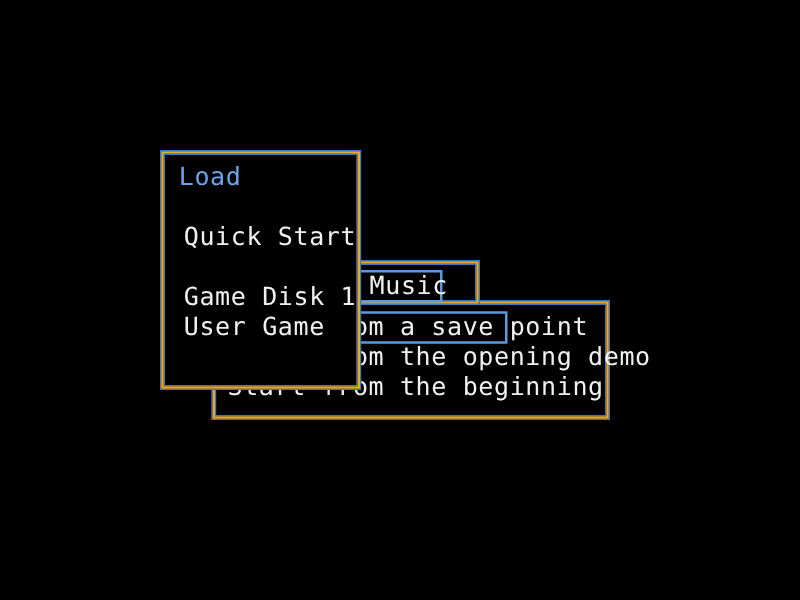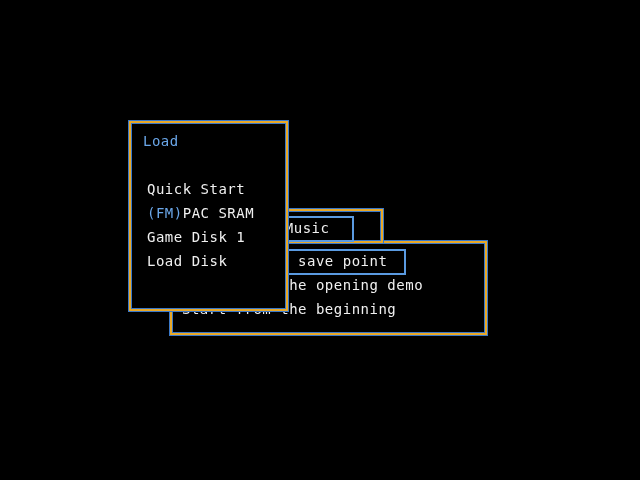--- a/index.html
+++ b/index.html
@@ -1,18 +1,18 @@
 <!DOCTYPE html>
 <html><head>
 <meta charset="utf-8">
 <style>
   html,body{margin:0;padding:0;background:#000;}
   body{width:640px;height:480px;position:relative;overflow:hidden;font-family:"DejaVu Sans Mono","Liberation Mono",monospace;}
   .win{position:absolute;background:#000;border:2px solid #e8a828;box-shadow:inset 0 0 0 1px #3a78c8, 0 0 0 1px #3a78c8;}
-  .txt{position:absolute;color:#f0f0f0;font-size:14px;line-height:24px;white-space:pre;letter-spacing:0.5px;text-align:right;}
+  .txt{position:absolute;color:#f0f0f0;font-size:20px;line-height:24px;white-space:pre;letter-spacing:0.5px;text-align:right;}
   .sel{position:absolute;border:2px solid #5a9ae0;}
   .title{color:#6aa6e8;}
   .accent{color:#6aa6e8;}
 </style>
 </head>
 <body>
 
 <div class="win" style="left:170px;top:241px;width:313px;height:90px;">
   <div class="sel" style="left:-2px;top:6px;width:232px;height:22px;"></div>
   <div class="txt" style="left:10px;top:6px;">Start from a save point</div>
@@ -21,16 +21,15 @@
 </div>
 
 <div class="win" style="left:200px;top:209px;width:179px;height:30px;">
   <div class="sel" style="left:-2px;top:5px;width:150px;height:22px;"></div>
   <div class="txt" style="left:56px;top:5px;">FM Music</div>
 </div>
 
 <div class="win" style="left:129px;top:121px;width:155px;height:186px;">
   <div class="txt title" style="left:12px;top:6px;">Load</div>
   <div class="txt" style="left:16px;top:54px;">Quick Start</div>
-  <div class="txt" style="left:16px;top:78px;"><span class="accent">(FM)</span><span>PAC SRAM</span></div>
   <div class="txt" style="left:16px;top:102px;">Game Disk 1</div>
-  <div class="txt" style="left:16px;top:126px;">Load Disk</div>
+  <div class="txt" style="left:16px;top:126px;">User Game</div>
 </div>
 
 </body></html>

